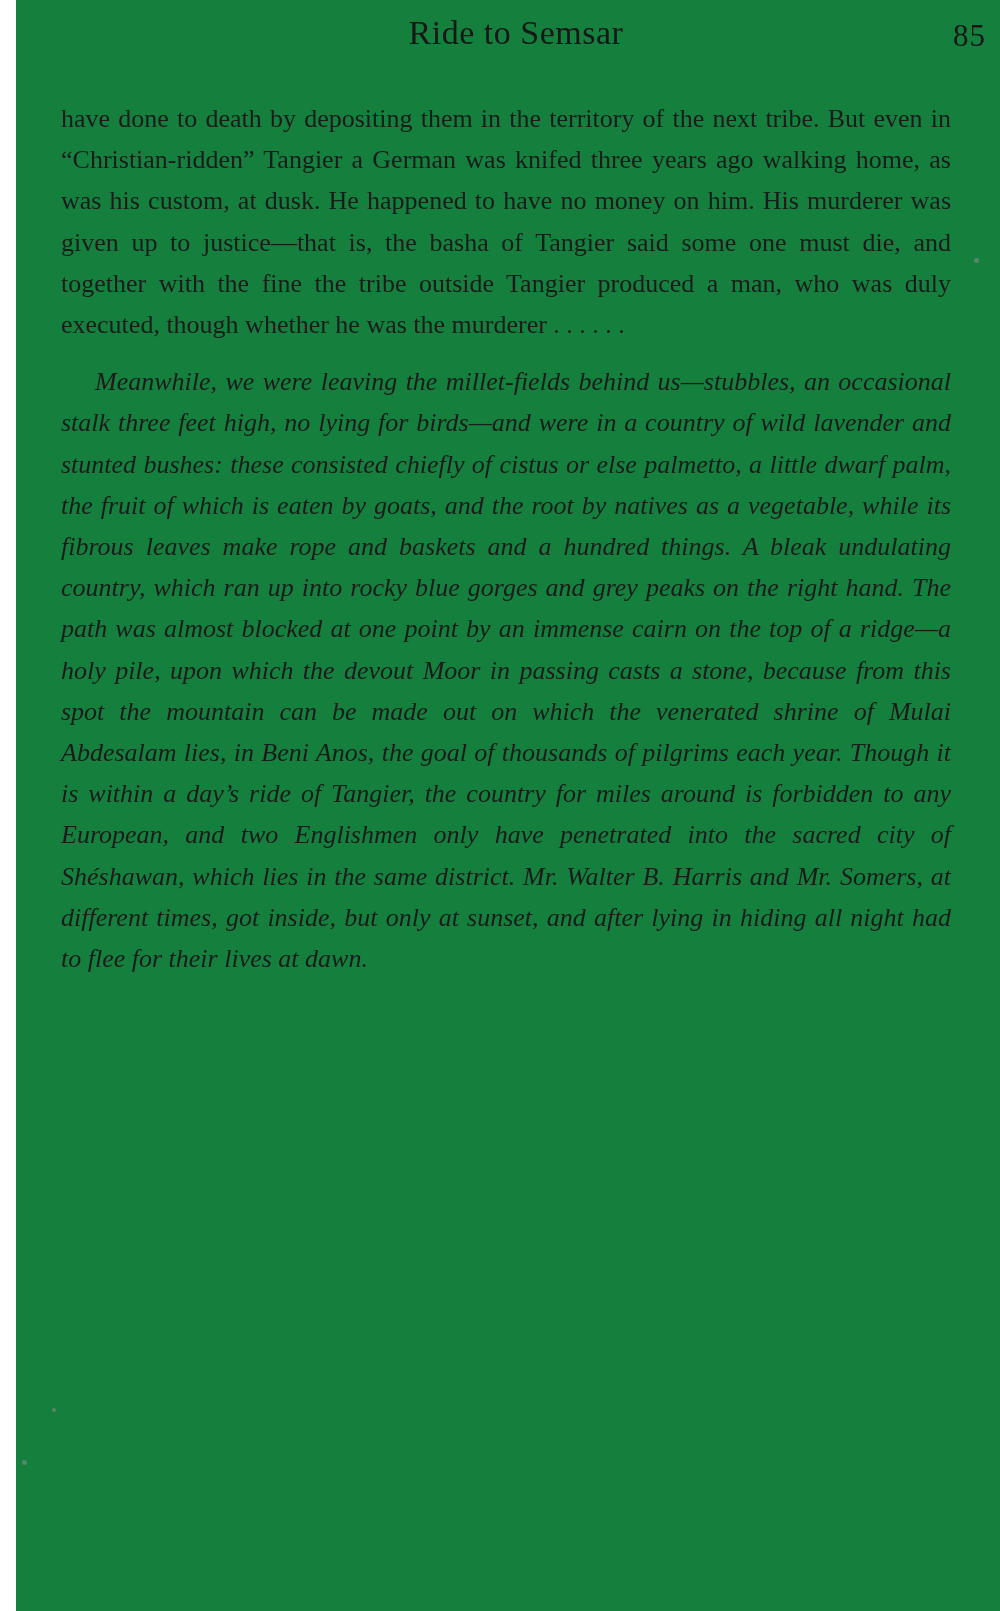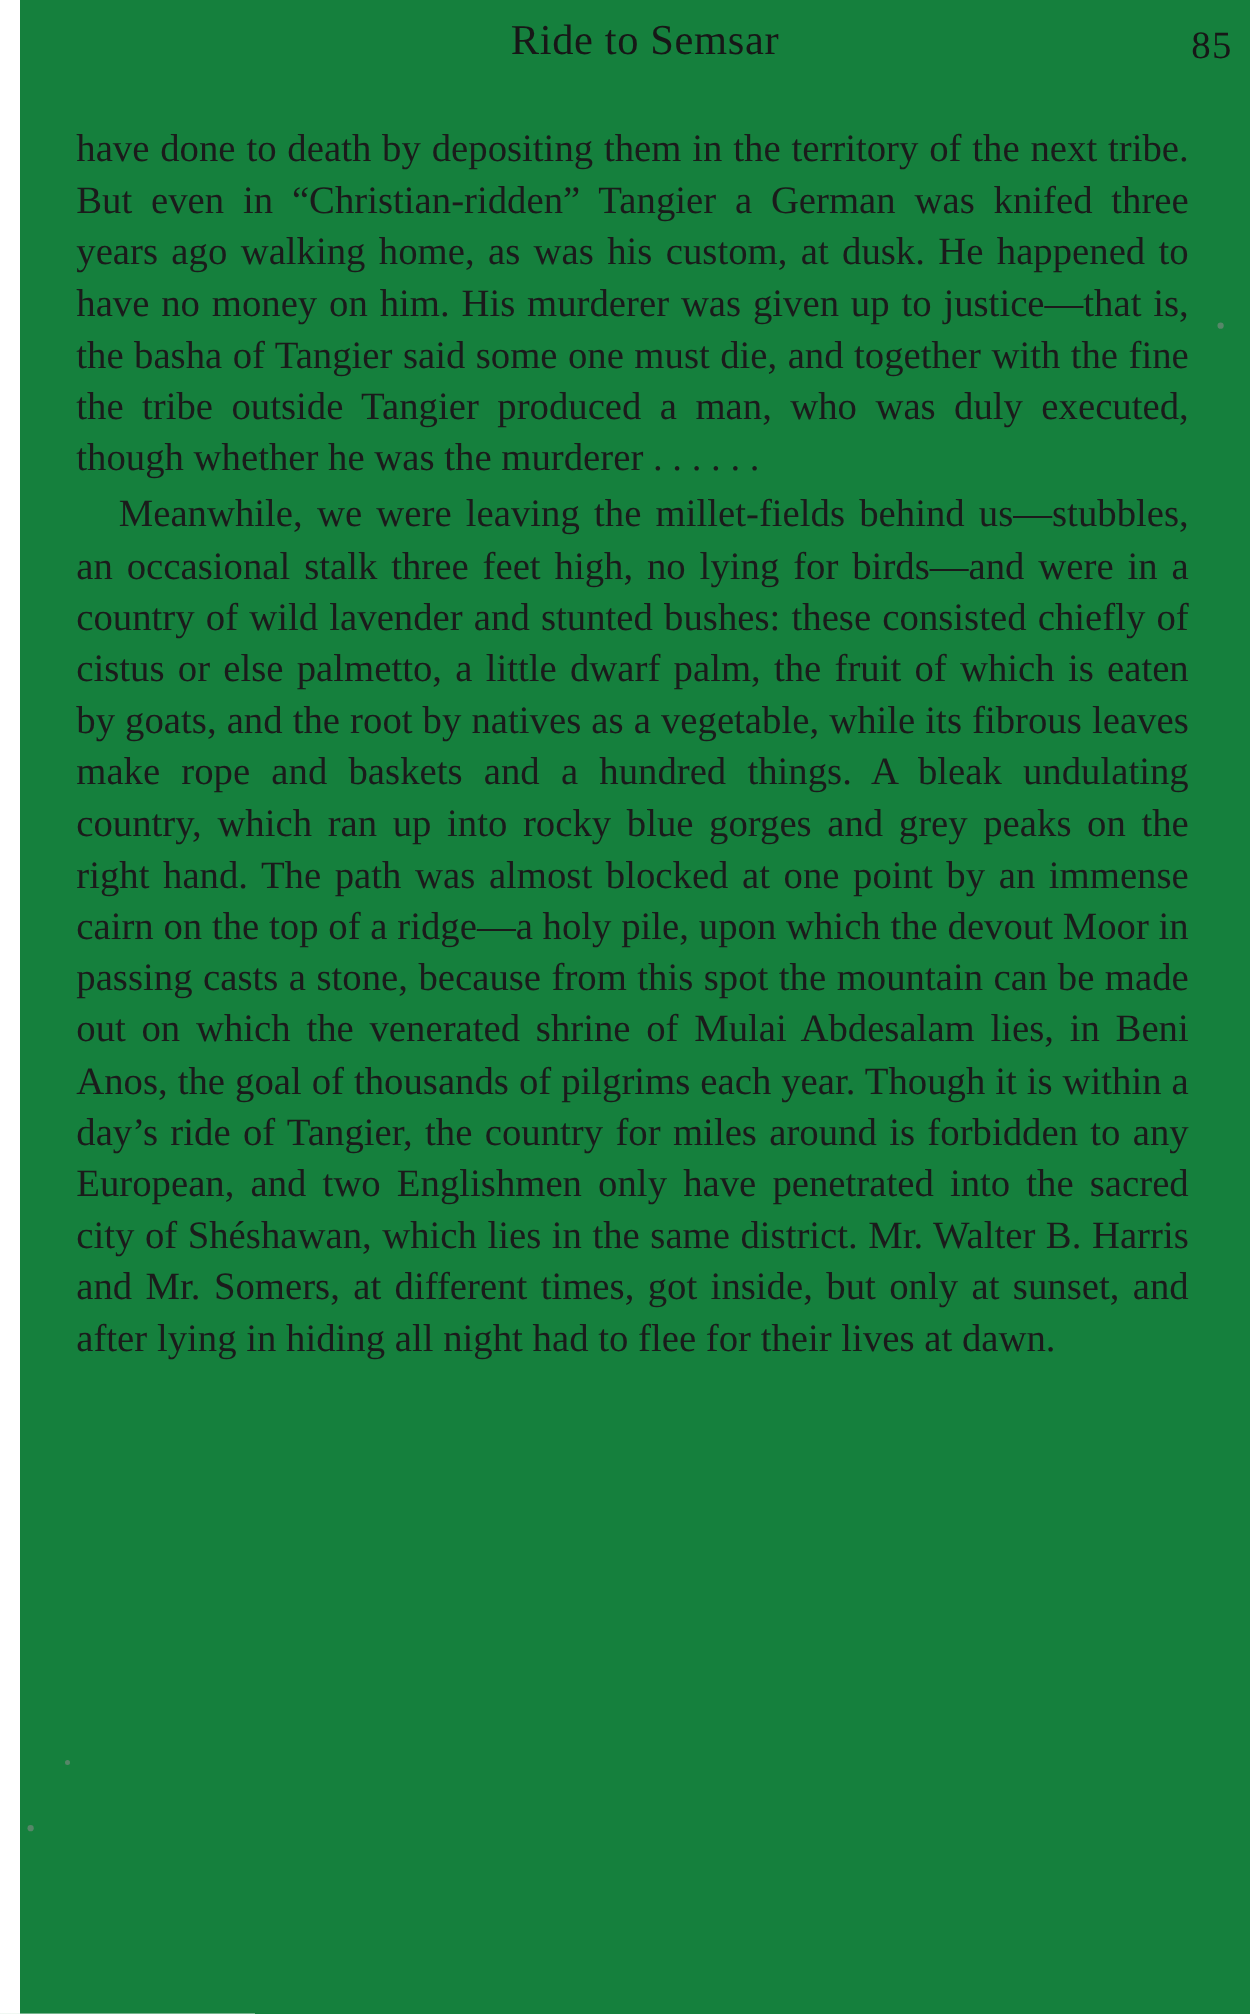--- a/index.html
+++ b/index.html
@@ -48,35 +48,36 @@
     font-size: 31px;
     color: #171717;
     letter-spacing: 1px;
     text-align: right;
   }
   .body-text {
     position: absolute;
     left: 45px;
     top: 98px;
     width: 890px;
-    font-size: 31px;
+    font-size: 26px;
     line-height: 41.2px;
     text-align: justify;
     color: #1b1b1b;
   }
   .para {
     margin: 0;
     text-align: justify;
     text-justify: inter-word;
   }
   .para.indent {
     text-indent: 34px;
   }
   .para + .para {
-    margin-top: 4px;
+    margin-top: 16px;
+    font-style: italic;
   }
   
   .body-text, .running-title, .page-number {
     -webkit-font-smoothing: antialiased;
   }
   .speck {
     position: absolute;
     background: #8d8d8d;
     border-radius: 50%;
     opacity: .55;

